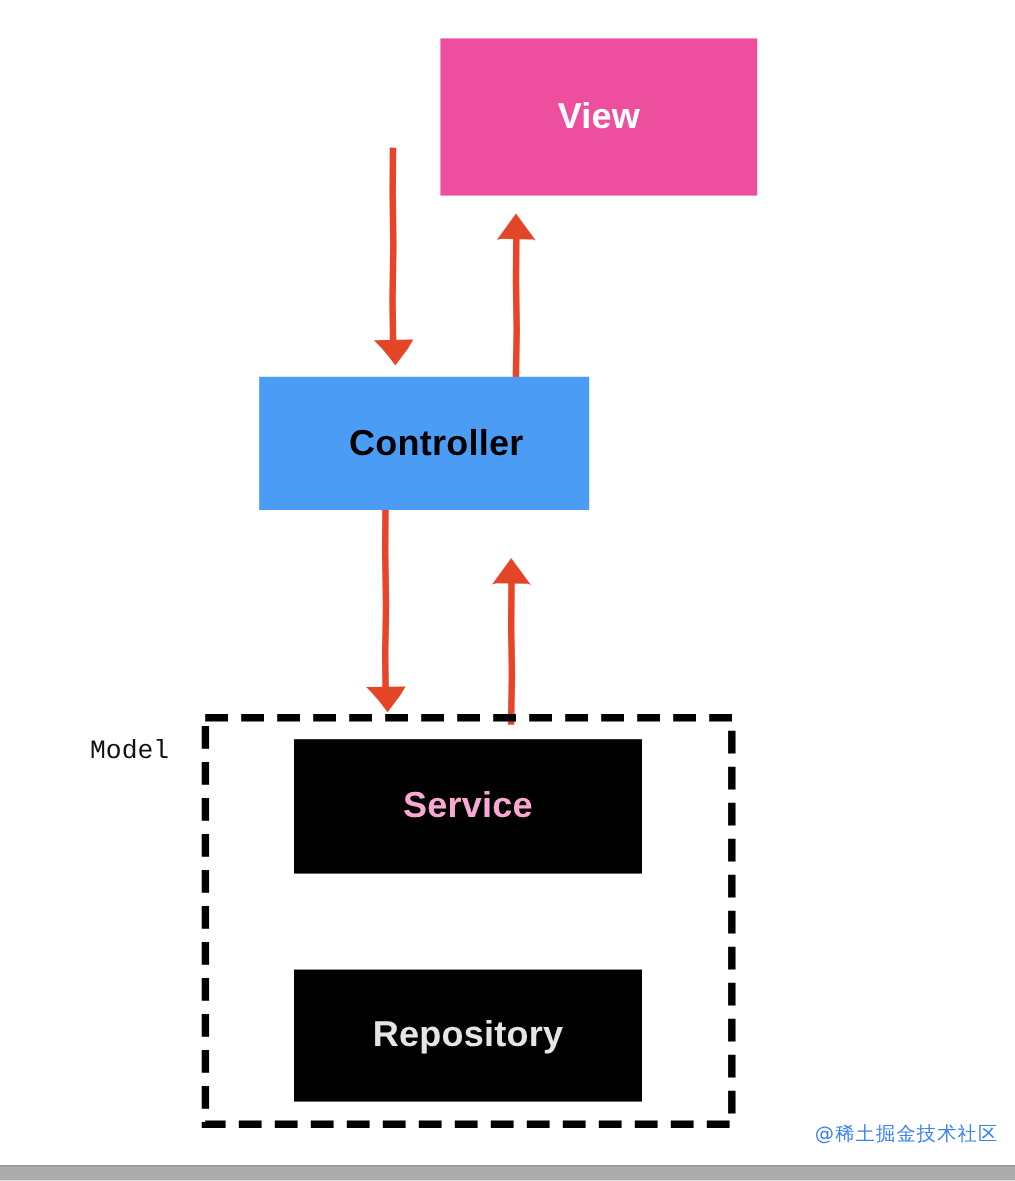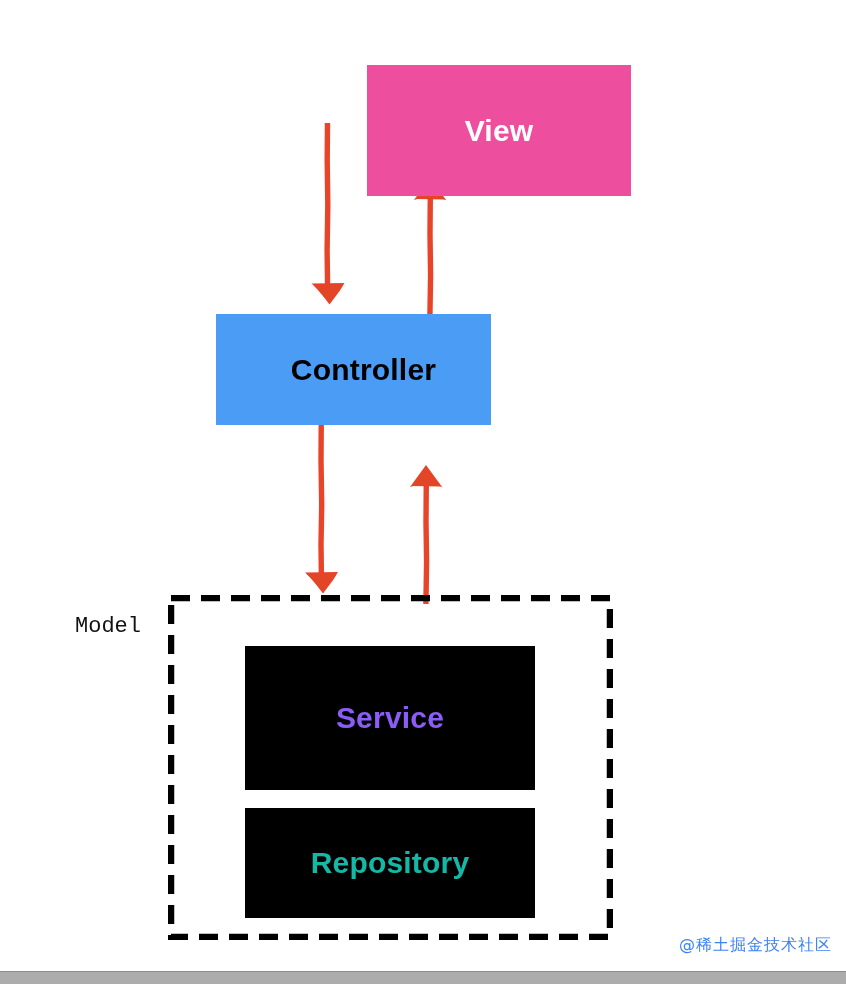--- a/index.html
+++ b/index.html
@@ -34,54 +34,53 @@
 
   
   #node-view {
     left: 367px;
     top: 32px;
     width: 264px;
     height: 131px;
     background: #ed4e9e;
     color: #ffffff;
     font-size: 30px;
-    margin-top: 33px;
   }
 
   
   #node-controller {
     left: 216px;
     top: 314px;
     width: 275px;
     height: 111px;
     background: #4a9cf5;
     color: #000000;
     font-size: 30px;
     padding-left: 20px;
   }
 
   
   #node-service {
     left: 245px;
-    top: 646px;
+    top: 616px;
     width: 290px;
-    height: 144px;
+    height: 112px;
     background: #000000;
-    color: #8b5cf6;
+    color: #f9a8d4;
     font-size: 30px;
   }
 
   
   #node-repository {
     left: 245px;
     top: 808px;
     width: 290px;
     height: 110px;
     background: #000000;
-    color: #14b8a6;
+    color: #e5e5e5;
     font-size: 30px;
   }
 
   
   #group-model {
     position: absolute;
     left: 168px;
     top: 595px;
     width: 445px;
     height: 345px;

